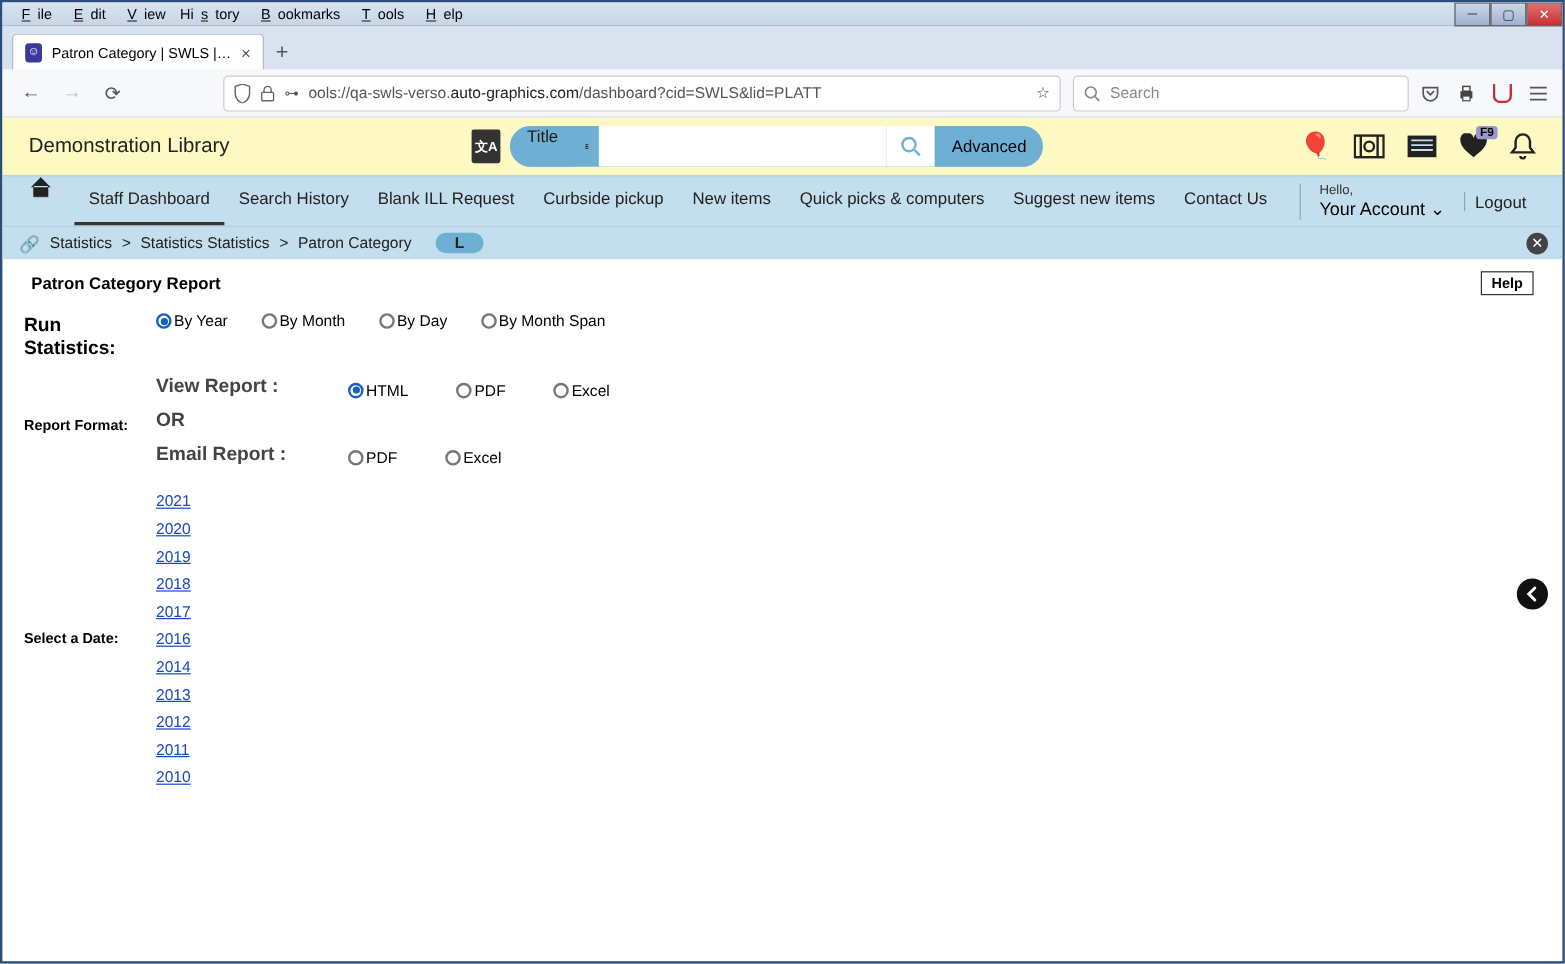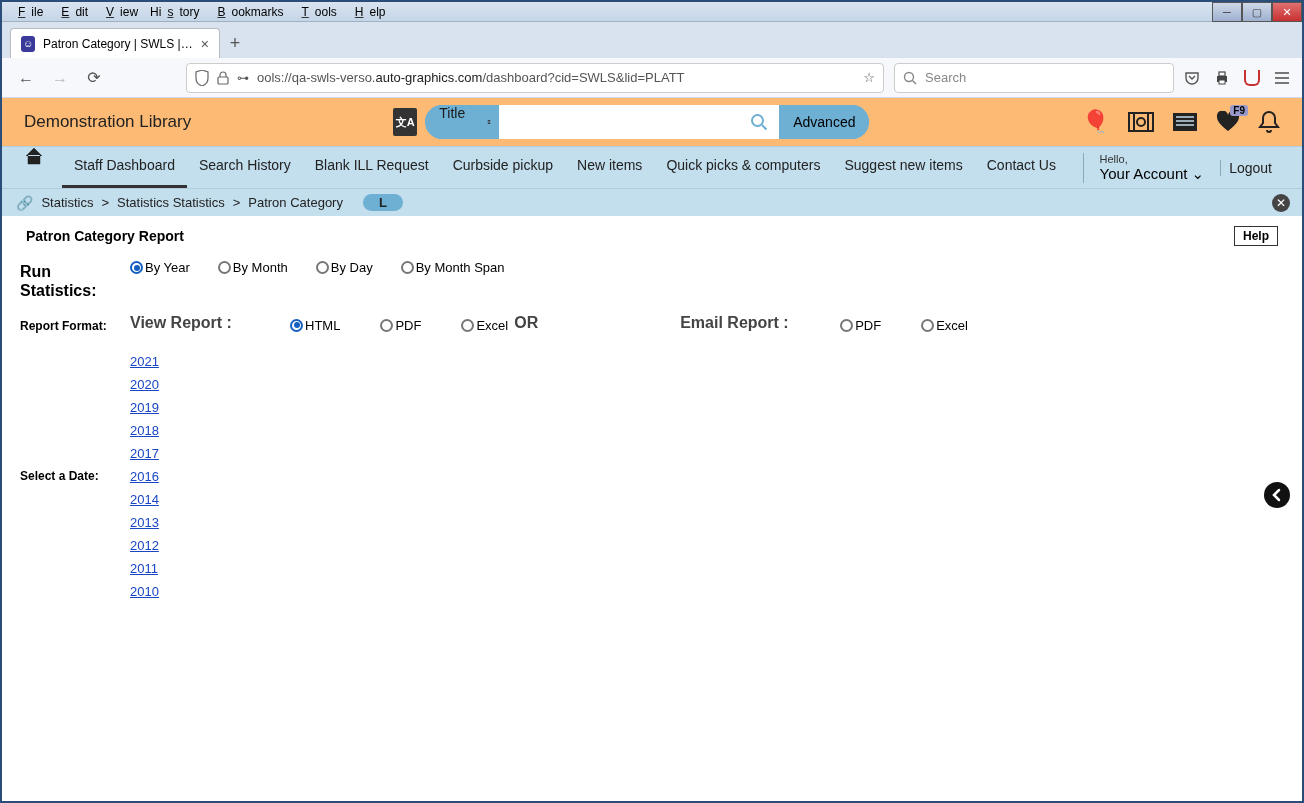--- a/index.html
+++ b/index.html
@@ -29,21 +29,21 @@
 .addr-row { background: #f6f8fb; height: 40px; display: flex; align-items: center; padding: 0 12px; gap: 10px; border-bottom: 1px solid #d0d8e8; }
 .nav-btn { width: 24px; height: 24px; display: flex; align-items: center; justify-content: center; color: #555; font-size: 16px; cursor: pointer; }
 .nav-btn.disabled { color: #bbb; }
 .url-box { flex: 1; height: 30px; border: 1px solid #ccc; border-radius: 4px; background: #fff; display: flex; align-items: center; padding: 0 8px; gap: 8px; font-size: 13px; color: #555; }
 .url-box .domain { color: #222; }
 .search-box { width: 280px; height: 30px; border: 1px solid #ccc; border-radius: 4px; background: #fff; display: flex; align-items: center; padding: 0 8px; gap: 8px; color: #888; }
 .toolbar-icons { display: flex; gap: 14px; color: #444; align-items:center; }
 .pocket-icon { width:16px; height:16px; border:2px solid #c83030; border-top:none; border-radius: 0 0 6px 6px; }
 
 
-.app-header { background: #fdba74; height: 48px; display: flex; align-items: center; padding: 0 22px; gap: 12px; }
+.app-header { background: #fef9c3; height: 48px; display: flex; align-items: center; padding: 0 22px; gap: 12px; }
 .lib-name { font-size: 17px; color: #222; flex-shrink:0; }
 .header-center { display: flex; align-items: center; margin-left: 190px; gap: 8px; }
 .lang-icon { width:24px; height:28px; background:#333; color:#fff; display:flex; align-items:center; justify-content:center; font-size:11px; font-weight:bold; border-radius:2px;}
 .search-type { background: #6eafd4; border-radius: 18px 0 0 18px; height: 34px; display: flex; align-items: center; padding: 0 14px; gap: 90px; color: #1a1a1a; font-size: 14px; flex-direction: column; }
 .db-icon { width:20px; font-size:16px; color:#333; }
 .catalog-search { height: 34px; width: 240px; border: none; background: #fff; padding: 0 10px; }
 .search-btn { width: 40px; height: 34px; background: #fff; display: flex; align-items: center; justify-content: center; color: #6eafd4; font-size: 18px; }
 .advanced-btn { background: #6eafd4; height: 34px; border-radius: 0 6px 6px 0; padding: 0 14px; display: flex; align-items: center; font-size: 14px; }
 .header-right { margin-left: auto; display: flex; align-items: center; gap: 18px; }
 .balloon-icon { font-size: 22px; }
@@ -79,21 +79,21 @@
 .form-label { width: 110px; font-weight: bold; font-size: 14px; padding-top: 2px; }
 .form-label.small { font-size: 12px; }
 .form-content { flex: 1; }
 .radio-group { display: flex; gap: 28px; align-items: center; font-size: 13px; }
 .radio-opt { display: flex; align-items: center; gap: 2px; cursor: pointer; }
 .radio { width: 13px; height: 13px; border: 2px solid #1560c0; border-radius: 50%; display: inline-flex; align-items: center; justify-content: center; }
 .radio.empty { border-color: #777; }
 .radio .dot { width: 6px; height: 6px; background: #1560c0; border-radius: 50%; }
 
 .view-heading { font-weight: bold; font-size: 16px; color: #444; margin-bottom: 4px; }
-.format-block { display: flex; flex-direction: row; gap: 6px; }
+.format-block { display: flex; flex-direction: column; gap: 6px; justify-content: center; }
 .format-line { display: flex; align-items: center; gap: 0; }
 .format-line .view-heading { width: 160px; }
 .fmt-opts { display: flex; gap: 40px; }
 
 .date-list { display: flex; flex-direction: column; gap: 8px; padding-top: 4px; }
 .date-link { color: #1846c4; text-decoration: underline; font-size: 13px; cursor: pointer; }
 
 
 .drawer-toggle { position: absolute; right: 12px; top: 480px; width: 26px; height: 26px; background: #111; border-radius: 50%; color: #fff; display: flex; align-items: center; justify-content: center; font-size: 16px; cursor: pointer; }
 

